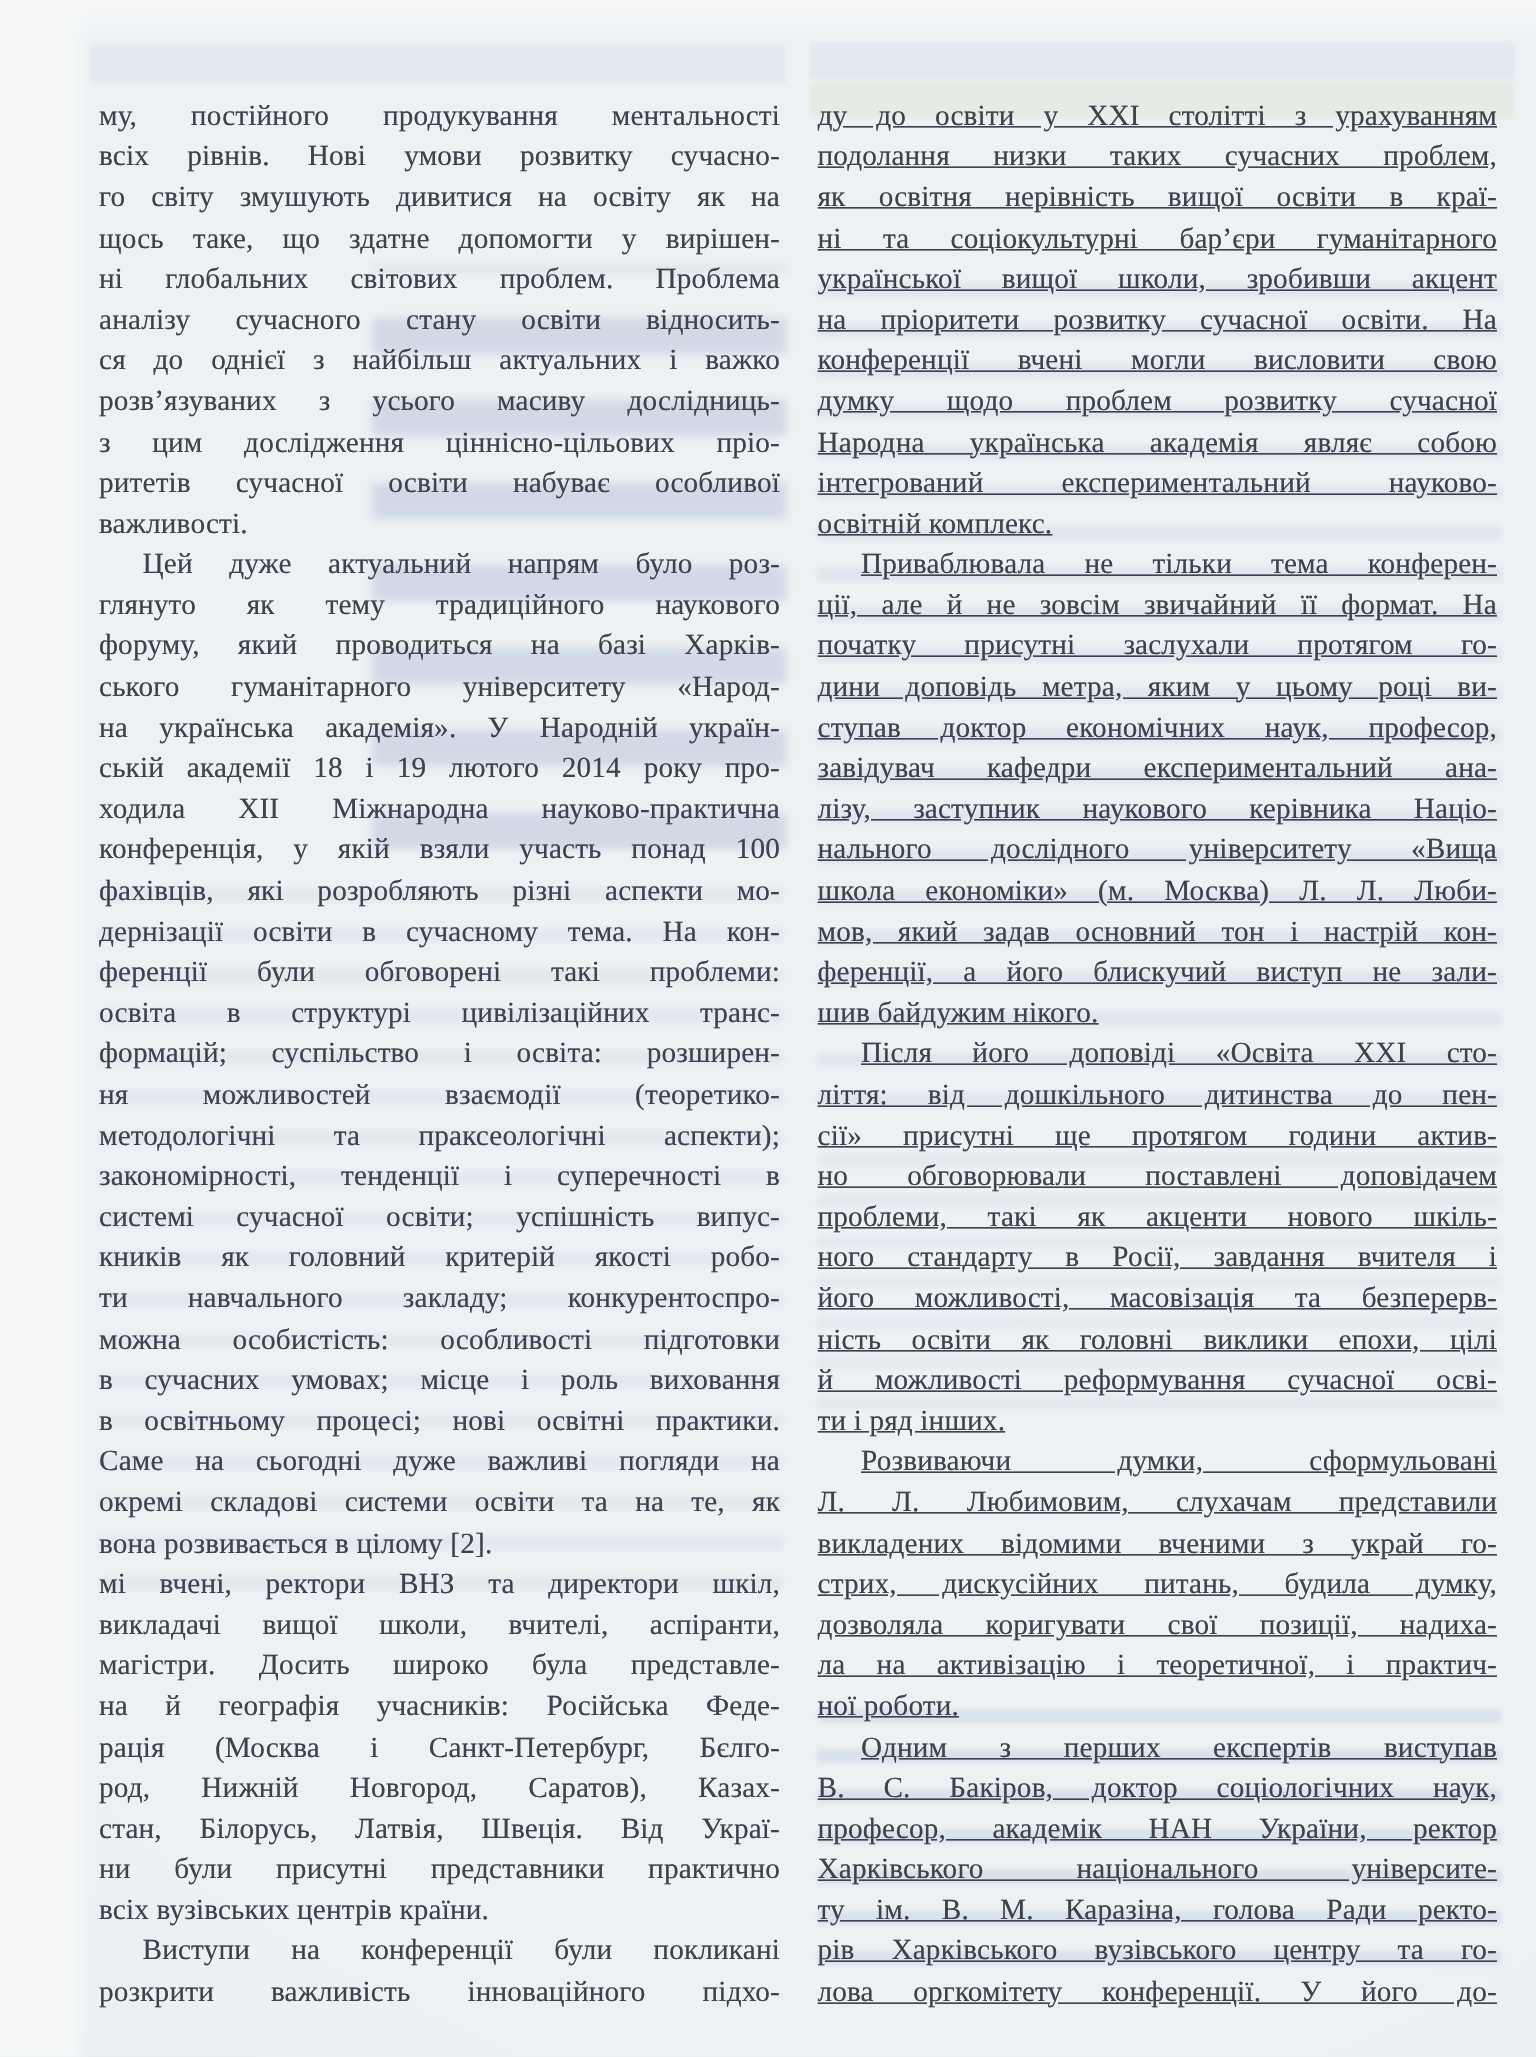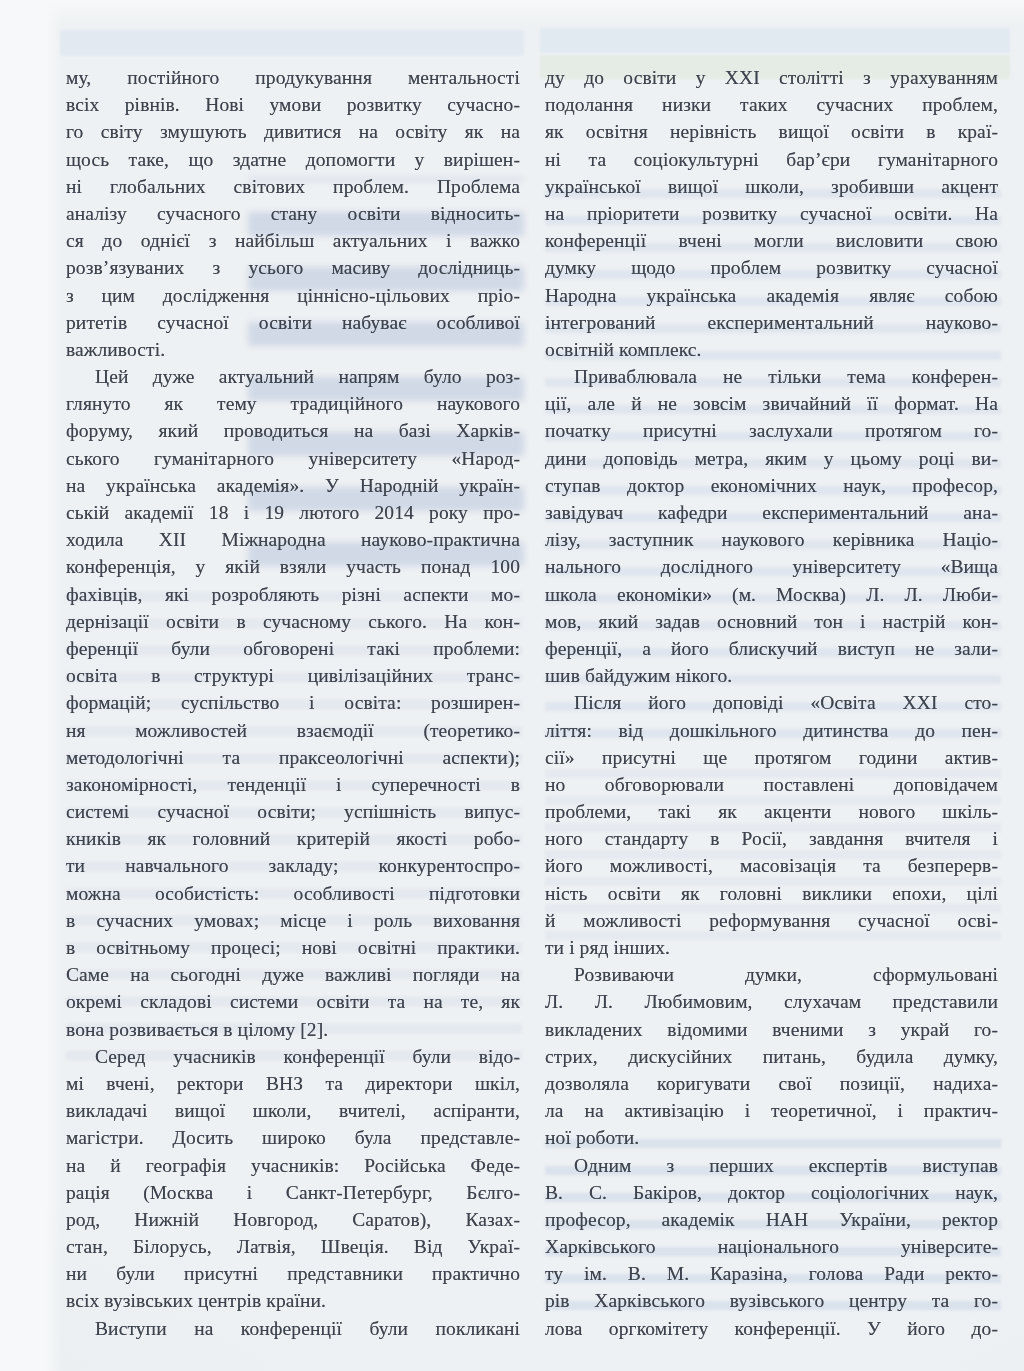--- a/index.html
+++ b/index.html
@@ -71,21 +71,21 @@
   .textgrid {
     position: absolute;
     left: 66px;
     top: 33px;
     z-index: 1;
     display: flex;
     gap: 25px;
     margin-top: 31px;
   }
   .column { width: 454px; }
-  .column + .column { width: 453px; }
+  .column + .column { width: 453px; text-decoration: underline; }
   .para { margin: 0; }
   .line {
     font-size: 19.5px;
     height: 27.2px;
     line-height: 27.2px;
     overflow: hidden;
     text-align: justify;
     text-align-last: justify;
     letter-spacing: 0.1px;
     color: var(--ink);
@@ -128,51 +128,51 @@
         <div class="para">
           <div class="line first">Цей дуже актуальний напрям було роз-</div>
           <div class="line">глянуто як тему традиційного наукового</div>
           <div class="line">форуму, який проводиться на базі Харків-</div>
           <div class="line">ського гуманітарного університету «Народ-</div>
           <div class="line">на українська академія». У Народній україн-</div>
           <div class="line">ській академії 18 і 19 лютого 2014 року про-</div>
           <div class="line">ходила XII Міжнародна науково-практична</div>
           <div class="line">конференція, у якій взяли участь понад 100</div>
           <div class="line">фахівців, які розробляють різні аспекти мо-</div>
-          <div class="line">дернізації освіти в сучасному ського. На кон-</div>
+          <div class="line">дернізації освіти в сучасному тема. На кон-</div>
           <div class="line">ференції були обговорені такі проблеми:</div>
           <div class="line">освіта в структурі цивілізаційних транс-</div>
           <div class="line">формацій; суспільство і освіта: розширен-</div>
           <div class="line">ня можливостей взаємодії (теоретико-</div>
           <div class="line">методологічні та праксеологічні аспекти);</div>
           <div class="line">закономірності, тенденції і суперечності в</div>
           <div class="line">системі сучасної освіти; успішність випус-</div>
           <div class="line">кників як головний критерій якості робо-</div>
           <div class="line">ти навчального закладу; конкурентоспро-</div>
           <div class="line">можна особистість: особливості підготовки</div>
           <div class="line">в сучасних умовах; місце і роль виховання</div>
           <div class="line">в освітньому процесі; нові освітні практики.</div>
           <div class="line">Саме на сьогодні дуже важливі погляди на</div>
           <div class="line">окремі складові системи освіти та на те, як</div>
           <div class="line endline">вона розвивається в цілому [2].</div>
         </div>
         <div class="para">
-          <div class="line first">Серед учасників конференції були відо-</div>
           <div class="line">мі вчені, ректори ВНЗ та директори шкіл,</div>
           <div class="line">викладачі вищої школи, вчителі, аспіранти,</div>
           <div class="line">магістри. Досить широко була представле-</div>
           <div class="line">на й географія учасників: Російська Феде-</div>
           <div class="line">рація (Москва і Санкт-Петербург, Бєлго-</div>
           <div class="line">род, Нижній Новгород, Саратов), Казах-</div>
           <div class="line">стан, Білорусь, Латвія, Швеція. Від Украї-</div>
           <div class="line">ни були присутні представники практично</div>
           <div class="line endline">всіх вузівських центрів країни.</div>
         </div>
         <div class="para">
           <div class="line first">Виступи на конференції були покликані</div>
+          <div class="line">розкрити важливість інноваційного підхо-</div>
         </div>
       </div>
     <div class="column">
         <div class="para">
           <div class="line">ду до освіти у XXI столітті з урахуванням</div>
           <div class="line">подолання низки таких сучасних проблем,</div>
           <div class="line">як освітня нерівність вищої освіти в краї-</div>
           <div class="line">ні та соціокультурні бар’єри гуманітарного</div>
           <div class="line">української вищої школи, зробивши акцент</div>
           <div class="line">на пріоритети розвитку сучасної освіти. На</div>

